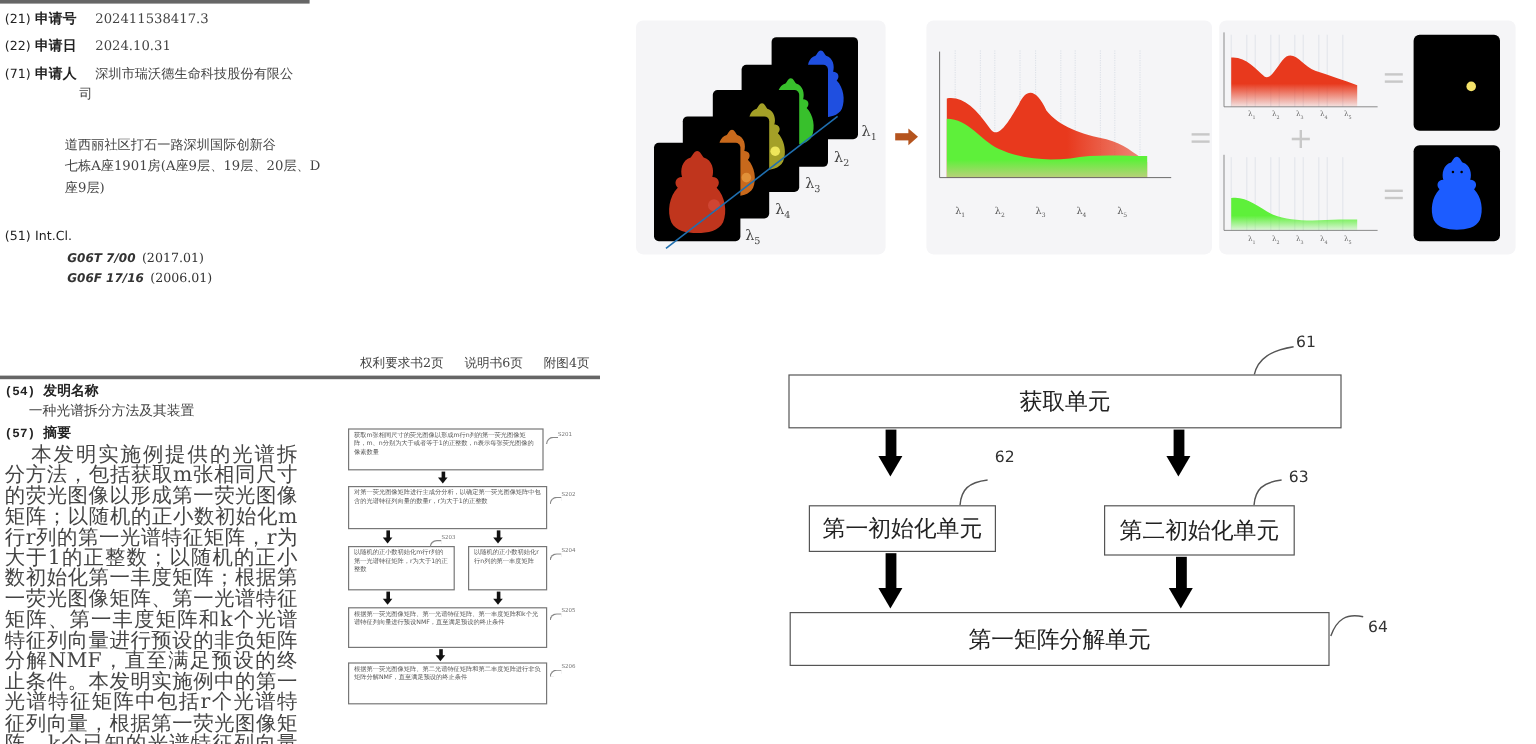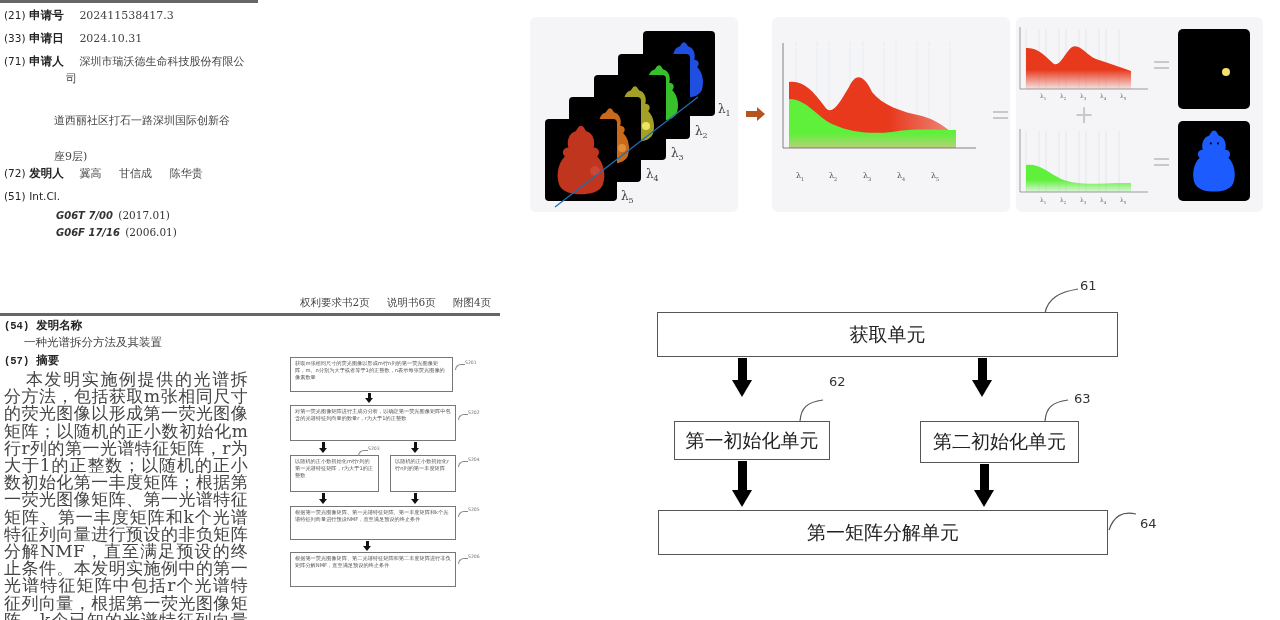--- a/index.html
+++ b/index.html
@@ -65,42 +65,36 @@
 <div class="biblio">
   <div class="topline"></div>
 
   <div class="brow" style="top:6px;">
     <span class="code">(21)</span>
     <span class="lbl">申请号</span>
     <span class="val">202411538417.3</span>
   </div>
 
   <div class="brow" style="top:29px;">
-    <span class="code">(33)</span>
+    <span class="code">(22)</span>
     <span class="lbl">申请日</span>
     <span class="val">2024.10.31</span>
   </div>
 
   <div class="brow" style="top:52px;">
     <span class="code">(71)</span>
     <span class="lbl">申请人</span>
     <span class="val">深圳市瑞沃德生命科技股份有限公</span>
   </div>
   <div class="indent-val" style="left:66px; top:70px;">司</div>
 
   <div class="indent-val" style="left:54px; top:112px;">道西丽社区打石一路深圳国际创新谷</div>
+  <div class="indent-val" style="left:54px; top:130px;">七栋A座1901房(A座9层、19层、20层、D</div>
   <div class="indent-val" style="left:54px; top:148px;">座9层)</div>
 
-  <div class="brow" style="top:164px;">
-    <span class="code">(72)</span>
-    <span class="lbl">发明人</span>
-    <span class="val">冀高</span>
-    <span class="val" style="margin-left:14px;">甘信成</span>
-    <span class="val" style="margin-left:14px;">陈华贵</span>
-  </div>
 
   <div class="brow" style="top:187px;">
     <span class="code">(51)</span>
     <span class="code">Int.Cl.</span>
   </div>
   <div class="ipc" style="top:207px;">
     <span class="cls">G06T 7/00</span>
     <span>(2017.01)</span>
   </div>
   <div class="ipc" style="top:224px;">

